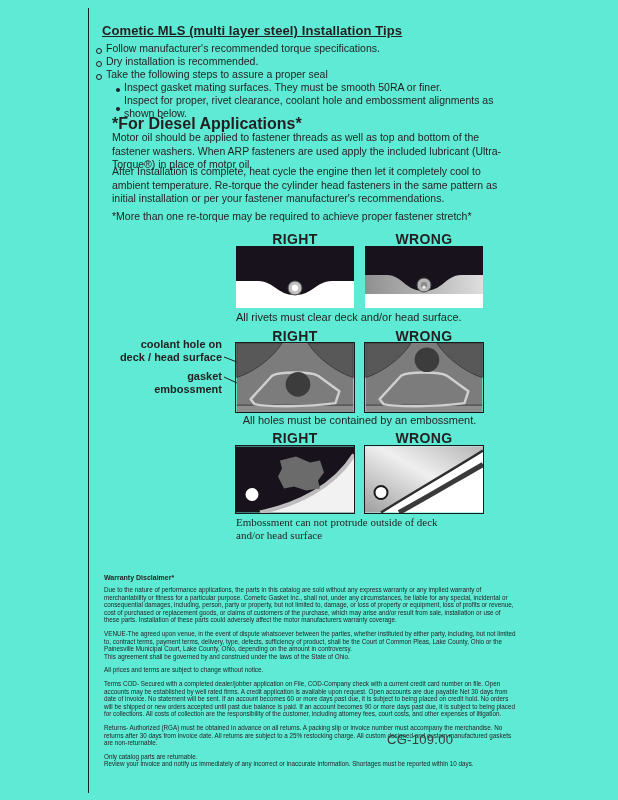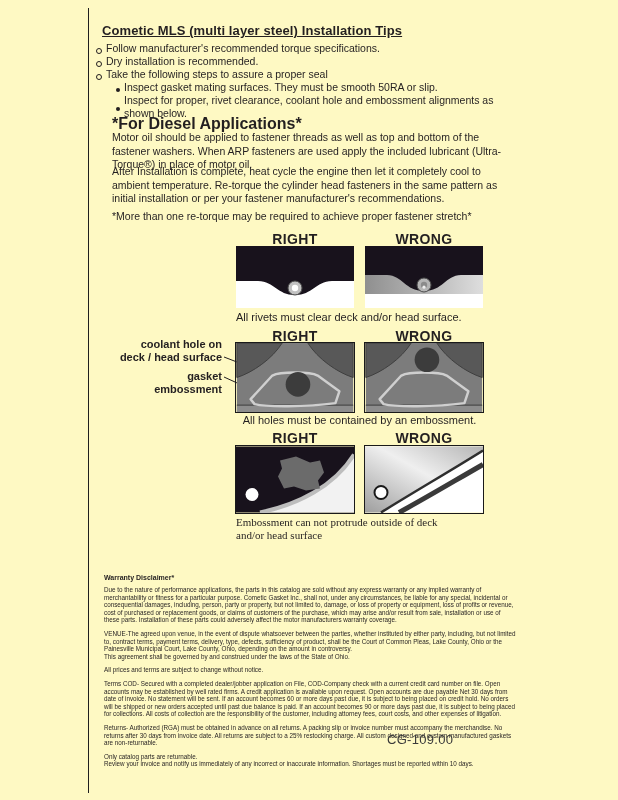--- a/index.html
+++ b/index.html
@@ -1,17 +1,17 @@
 <!DOCTYPE html>
 <html><head>
 <meta charset="utf-8">
 <style>
   html,body{margin:0;padding:0;background:#e8e8e8;}
   .page{
-    position:relative;width:618px;height:800px;background:#fef9c3;
+    position:relative;width:618px;height:800px;background:#5eead4;
     font-family:"Liberation Sans","DejaVu Sans",sans-serif;color:#231f20;
     margin:0 auto;overflow:hidden;
   }
   .abs{position:absolute;}
   .vrule{left:88px;top:8px;width:1px;height:785px;background:#1f1f1f;}
   .title{left:102px;top:23px;font-size:13px;font-weight:bold;text-decoration:underline;letter-spacing:.1px;}
   .body-txt{font-size:10.5px;line-height:13px;}
   .bullet-row{display:flex;align-items:center;}
   .ring{display:inline-block;width:4px;height:4px;border:1px solid #231f20;border-radius:50%;margin:4px 4px 0 0;flex:0 0 auto;}
   .dot{display:inline-block;width:4px;height:4px;background:#231f20;border-radius:50%;margin:4px 4px 0 0;flex:0 0 auto;}
@@ -46,21 +46,21 @@
     <div class="bullet-row">
       <span class="ring"></span>
       <span>Dry installation is recommended.</span>
     </div>
     <div class="bullet-row">
       <span class="ring"></span>
       <span>Take the following steps to assure a proper seal</span>
     </div>
     <div class="bullet-row" style="margin-left:20px;">
       <span class="dot"></span>
-      <span>Inspect gasket mating surfaces.  They must be smooth 50RA or slip.</span>
+      <span>Inspect gasket mating surfaces.  They must be smooth 50RA or finer.</span>
     </div>
     <div class="bullet-row" style="margin-left:20px;">
       <span class="dot"></span>
       <span>Inspect for proper, rivet clearance, coolant hole and embossment alignments as shown below.</span>
     </div>
   </div>
 
   <div class="abs diesel-h">*For Diesel Applications*</div>
   <div class="abs para" style="left:112px;top:131px;">Motor oil should be applied to fastener threads as well as top and bottom of the fastener washers. When ARP fasteners are used apply the included lubricant (Ultra-Torque®) in place of motor oil.</div>
   <div class="abs para" style="left:112px;top:165px;">After Installation is complete, heat cycle the engine then let it completely cool to ambient temperature. Re-torque the cylinder head fasteners in the same pattern as initial installation or per your fastener manufacturer's recommendations.</div>

